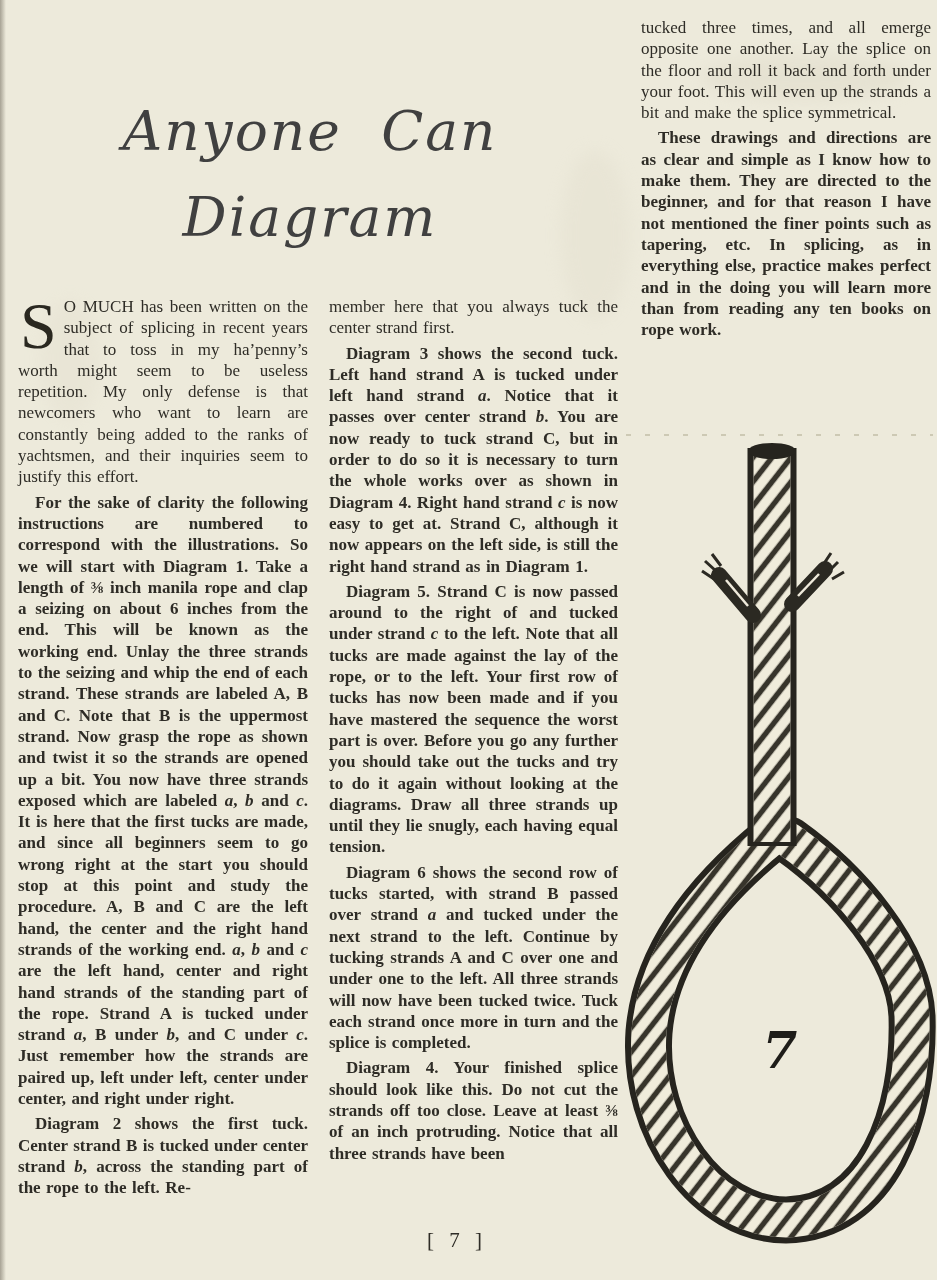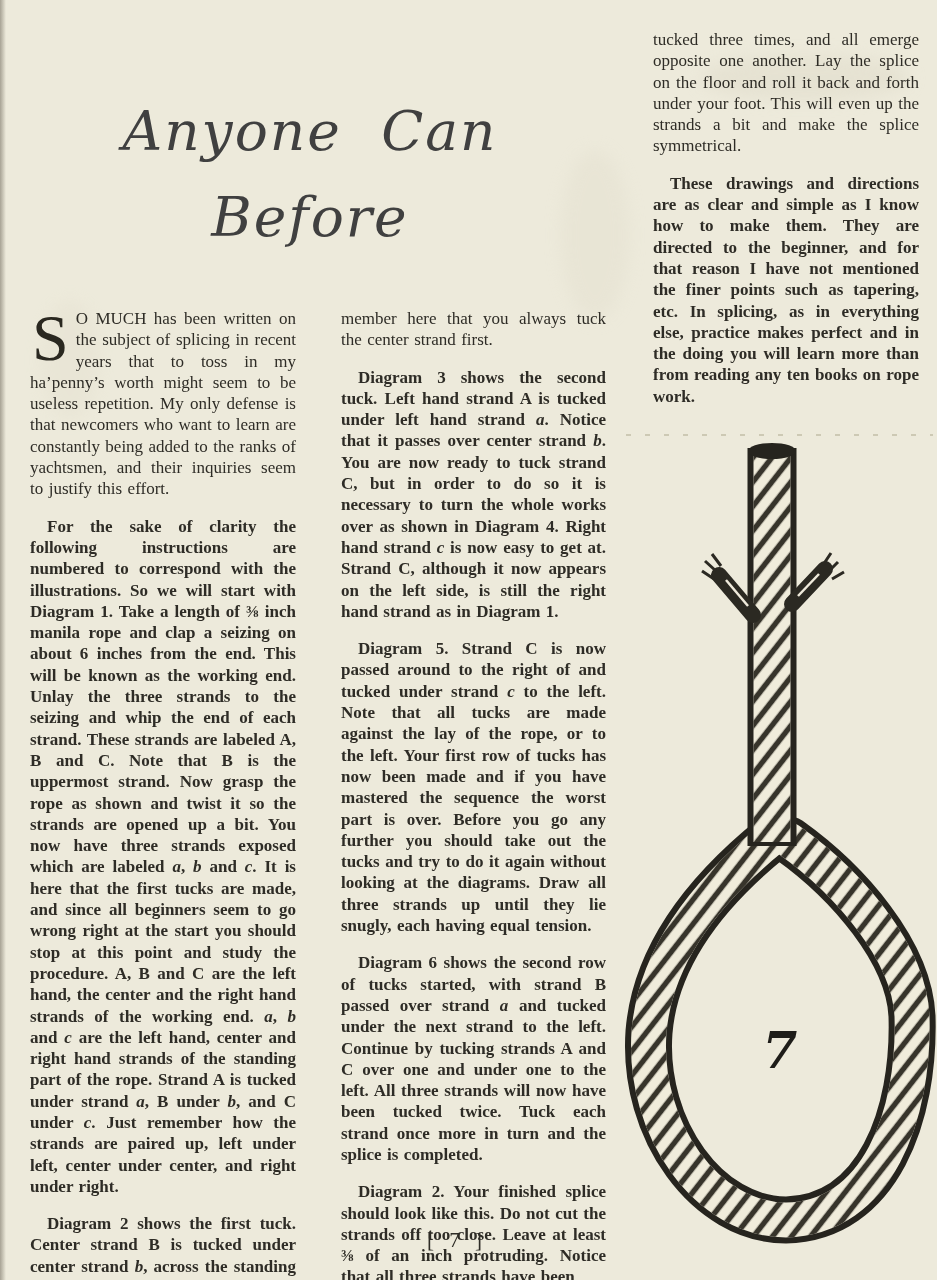--- a/index.html
+++ b/index.html
@@ -29,21 +29,21 @@
     color:#404040;
     letter-spacing:2px;word-spacing:20px;
   }
   .col{
     position:absolute;
     font-size:17px;line-height:21.3px;
     text-align:justify;
     color:#2e2c26;
     word-spacing:1.2px;
   }
-  .col p{margin:16px;}
+  .col p{margin:4px;}
   .col p.indent{text-indent:17px;font-weight:bold;}
   .dropcap{
     float:left;
     font-size:66px;line-height:52px;
     padding:4px 7px 0 2px;
     color:#2a2820;
   }
   .col1{left:14px;top:292px;width:298px;height:830px;}
   .col2{left:325px;top:292px;width:297px;height:935px;}
   .col3{left:637px;top:13px;width:298px;height:370px;}
@@ -60,34 +60,34 @@
 <div class="page">
 
   <div class="edge-left"></div>
 
   <div class="stain" style="left:700px;top:55px;width:210px;height:46px;"></div>
   <div class="stain" style="left:40px;top:300px;width:60px;height:120px;opacity:.3;"></div>
   <div class="stain" style="left:560px;top:150px;width:70px;height:170px;opacity:.35;"></div>
 
   <div class="title">
     <div>Anyone Can</div>
-    <div>Before</div>
+    <div>Diagram</div>
   </div>
 
   <div class="col col1">
       <p><span class="dropcap">S</span>O MUCH has been written on the subject of splicing in recent years that to toss in my ha’penny’s worth might seem to be useless repetition.  My only defense is that newcomers who want to learn are constantly being added to the ranks of yachtsmen, and their inquiries seem to justify this effort.</p>
       <p class="indent">For the sake of clarity the following instructions are numbered to correspond with the illustrations.  So we will start with Diagram 1.  Take a length of ⅜ inch manila rope and clap a seizing on about 6 inches from the end.  This will be known as the working end.  Unlay the three strands to the seizing and whip the end of each strand.  These strands are labeled A, B and C.  Note that B is the uppermost strand.  Now grasp the rope as shown and twist it so the strands are opened up a bit.  You now have three strands exposed which are labeled <i>a</i>, <i>b</i> and <i>c</i>.  It is here that the first tucks are made, and since all beginners seem to go wrong right at the start you should stop at this point and study the procedure.  A, B and C are the left hand, the center and the right hand strands of the working end.  <i>a</i>, <i>b</i> and <i>c</i> are the left hand, center and right hand strands of the standing part of the rope.  Strand A is tucked under strand <i>a</i>, B under <i>b</i>, and C under <i>c</i>.  Just remember how the strands are paired up, left under left, center under center, and right under right.</p>
       <p class="indent">Diagram 2 shows the first tuck.  Center strand B is tucked under center strand <i>b</i>, across the standing part of the rope to the left.  Re-</p>
     </div>
   <div class="col col2">
       <p>member here that you always tuck the center strand first.</p>
       <p class="indent">Diagram 3 shows the second tuck.  Left hand strand A is tucked under left hand strand <i>a</i>.  Notice that it passes over center strand <i>b</i>.  You are now ready to tuck strand C, but in order to do so it is necessary to turn the whole works over as shown in Diagram 4.  Right hand strand <i>c</i> is now easy to get at.  Strand C, although it now appears on the left side, is still the right hand strand as in Diagram 1.</p>
       <p class="indent">Diagram 5.  Strand C is now passed around to the right of and tucked under strand <i>c</i> to the left.  Note that all tucks are made against the lay of the rope, or to the left.  Your first row of tucks has now been made and if you have mastered the sequence the worst part is over.  Before you go any further you should take out the tucks and try to do it again without looking at the diagrams.  Draw all three strands up until they lie snugly, each having equal tension.</p>
       <p class="indent">Diagram 6 shows the second row of tucks started, with strand B passed over strand <i>a</i> and tucked under the next strand to the left.  Continue by tucking strands A and C over one and under one to the left.  All three strands will now have been tucked twice.  Tuck each strand once more in turn and the splice is completed.</p>
-      <p class="indent">Diagram 2.  Your finished splice should look like this.  Do not cut the strands off too close.  Leave at least ⅜ of an inch protruding.  Notice that all three strands have been</p>
+      <p class="indent">Diagram 4.  Your finished splice should look like this.  Do not cut the strands off too close.  Leave at least ⅜ of an inch protruding.  Notice that all three strands have been</p>
     </div>
   <div class="col col3">
       <p>tucked three times, and all emerge opposite one another.  Lay the splice on the floor and roll it back and forth under your foot.  This will even up the strands a bit and make the splice symmetrical.</p>
       <p class="indent">These drawings and directions are as clear and simple as I know how to make them.  They are directed to the beginner, and for that reason I have not mentioned the finer points such as tapering, etc.  In splicing, as in everything else, practice makes perfect and in the doing you will learn more than from reading any ten books on rope work.</p>
     </div>
 
   <div class="figure-wrap">
     <svg width="315" height="862" viewBox="0 0 315 862">
       <defs>
         <pattern id="twist" patternUnits="userSpaceOnUse" width="15" height="15" patternTransform="rotate(38)">

